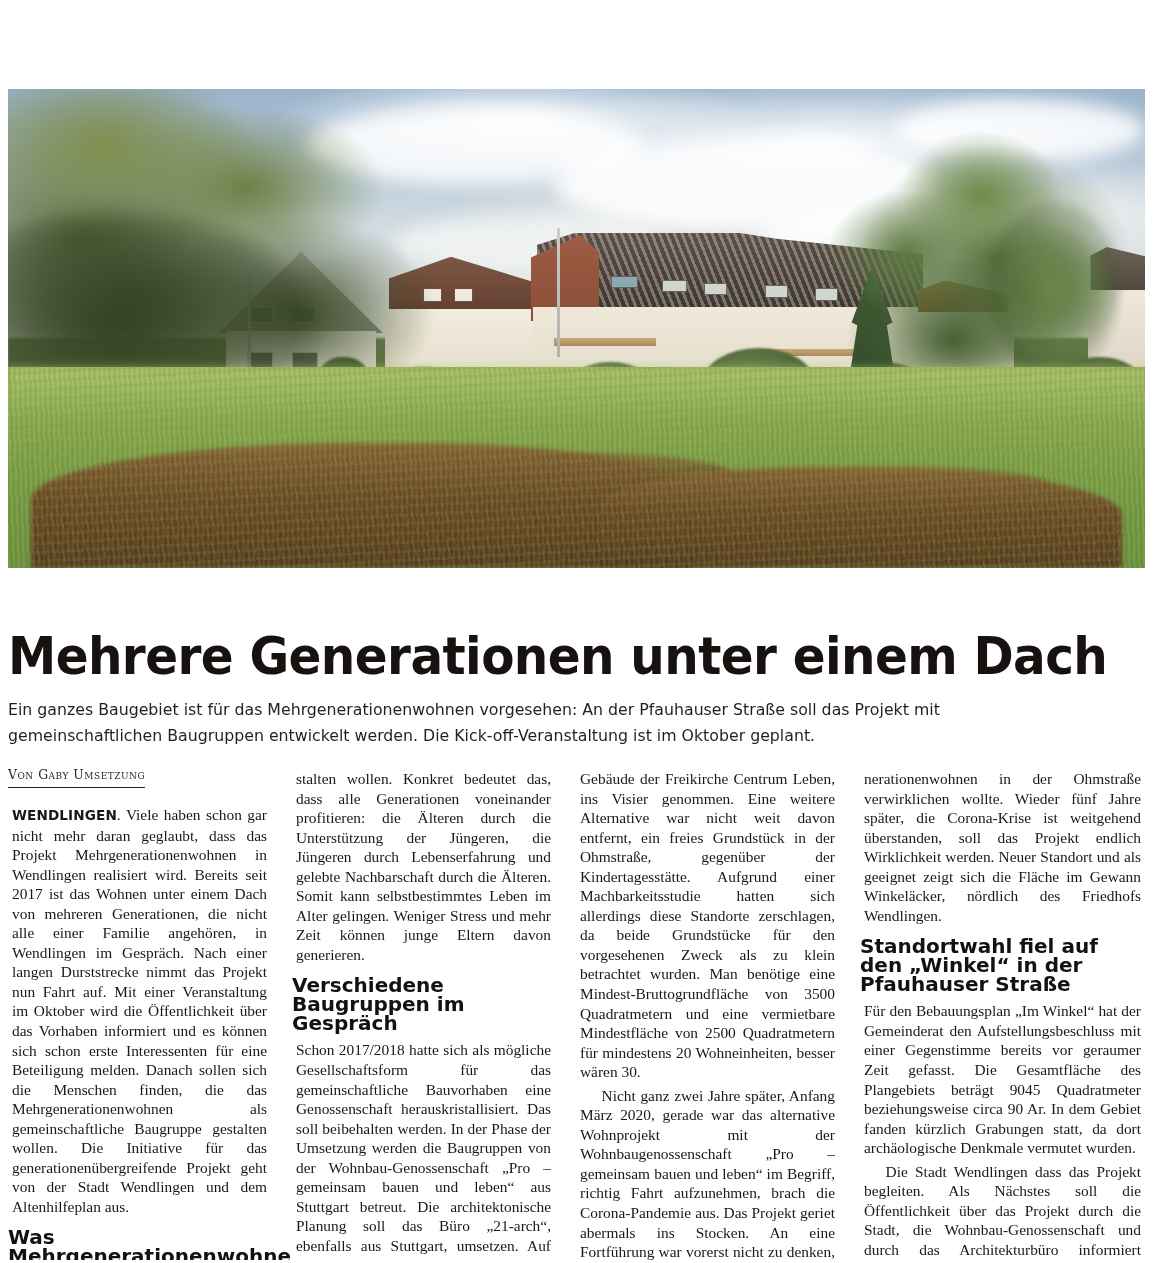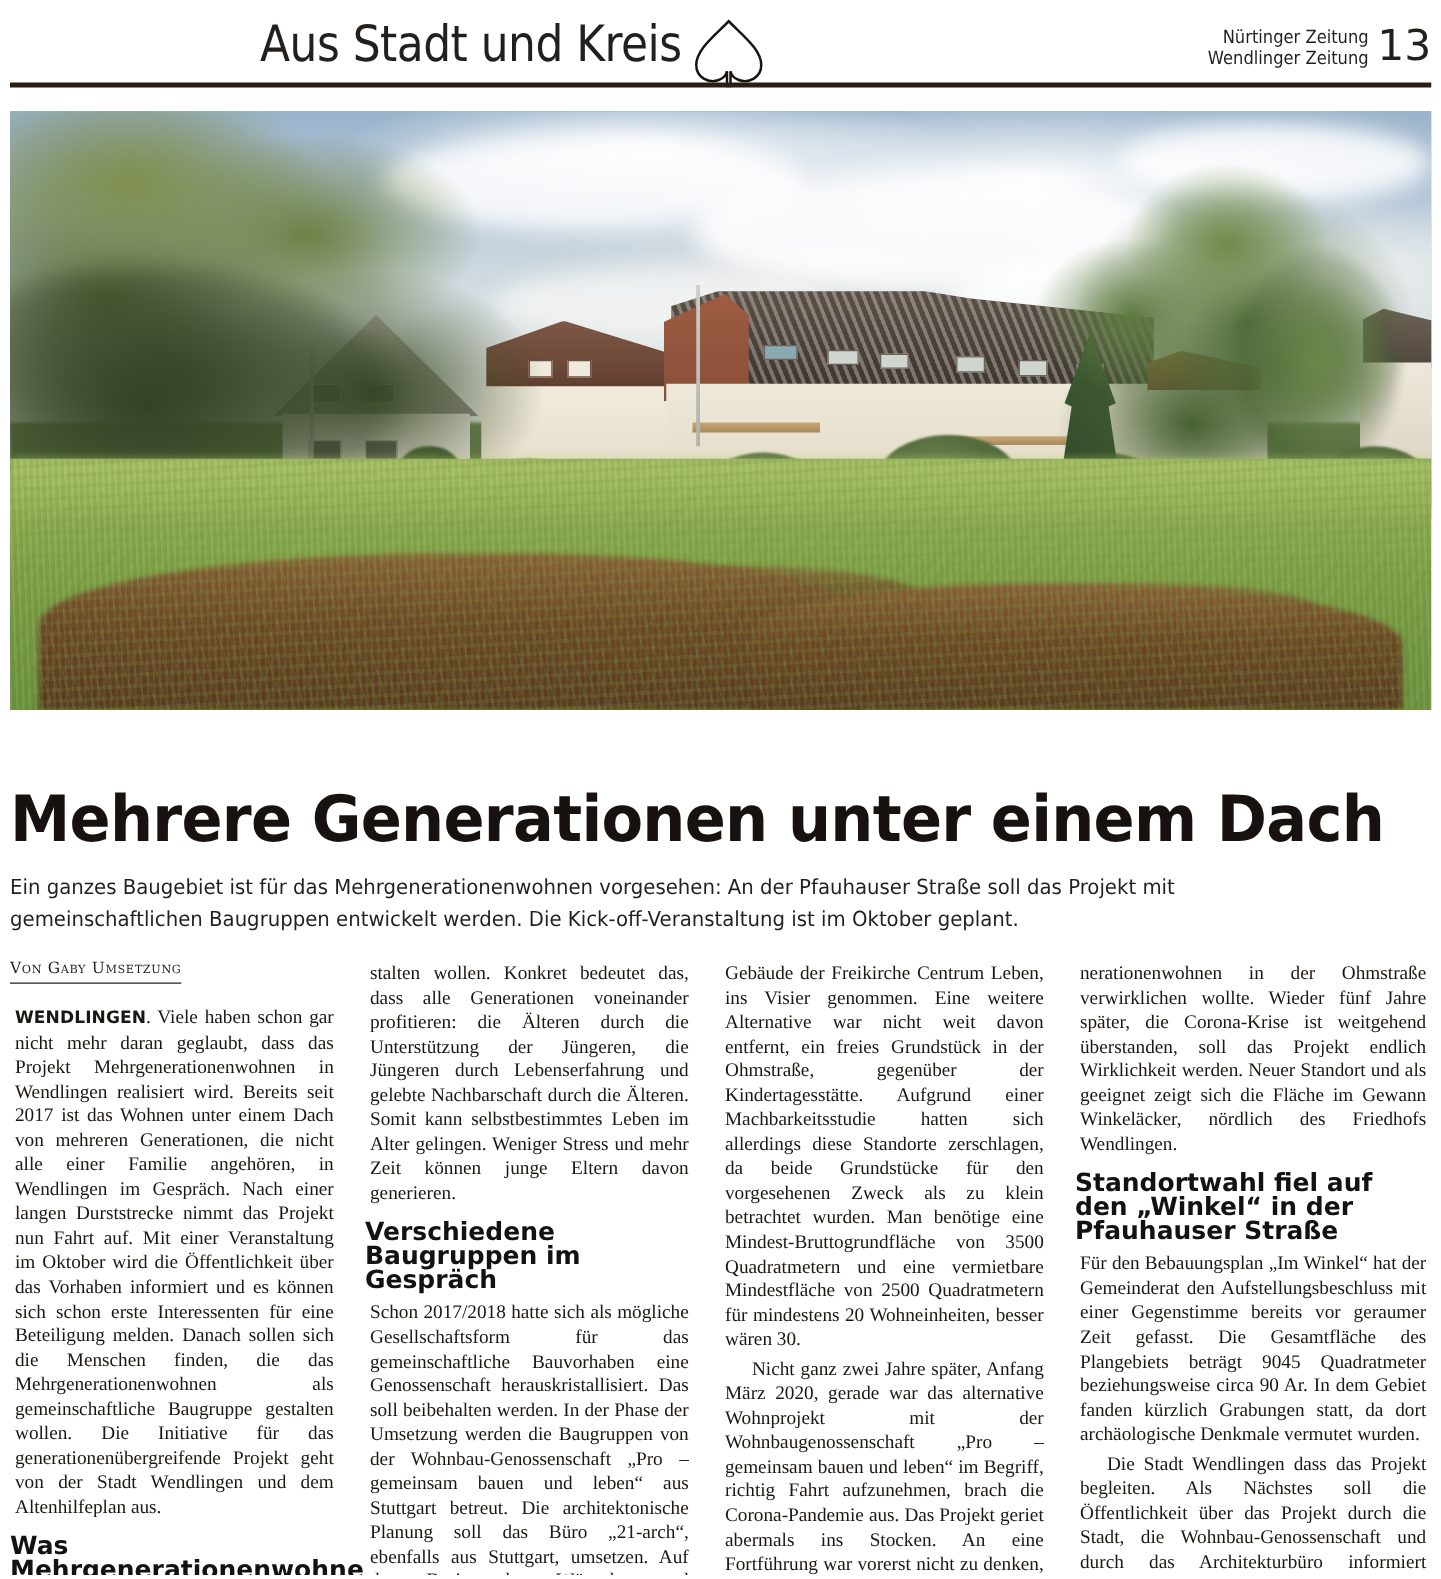--- a/index.html
+++ b/index.html
@@ -499,35 +499,20 @@
     color: #121212;
     margin: 12px 0 7px 0;
     text-align: left;
   }
 </style>
 </head>
 <body>
 
 <div class="page">
 
-  <div class="masthead">
-    <div class="masthead-title">Aus Stadt und Kreis</div>
-
-    <svg class="leaf-logo" viewBox="0 0 62 56">
-      <path d="M31 3 C 44 16, 57 26, 57 38 C 57 48, 47 53, 39 50 C 35 48.5, 33 46, 32.4 43 L 32.4 55 L 29.6 55 L 29.6 43 C 29 46, 27 48.5, 23 50 C 15 53, 5 48, 5 38 C 5 26, 18 16, 31 3 Z" fill="none" stroke="#1b1512" stroke-width="2"></path>
-    </svg>
-
-    <div class="masthead-right">
-      <div>Nürtinger Zeitung</div>
-      <div>Wendlinger Zeitung</div>
-    </div>
-
-    <div class="page-number">13</div>
-    <div class="masthead-rule"></div>
-  </div>
 
   <div class="photo-wrap">
     <div class="photo">
       <div class="sky"></div>
       <div class="cloud cl1"></div>
       <div class="cloud cl2"></div>
       <div class="cloud cl3"></div>
       <div class="cloud cl4"></div>
       <div class="cloud cl5"></div>
       <div class="cloud cl6"></div>

